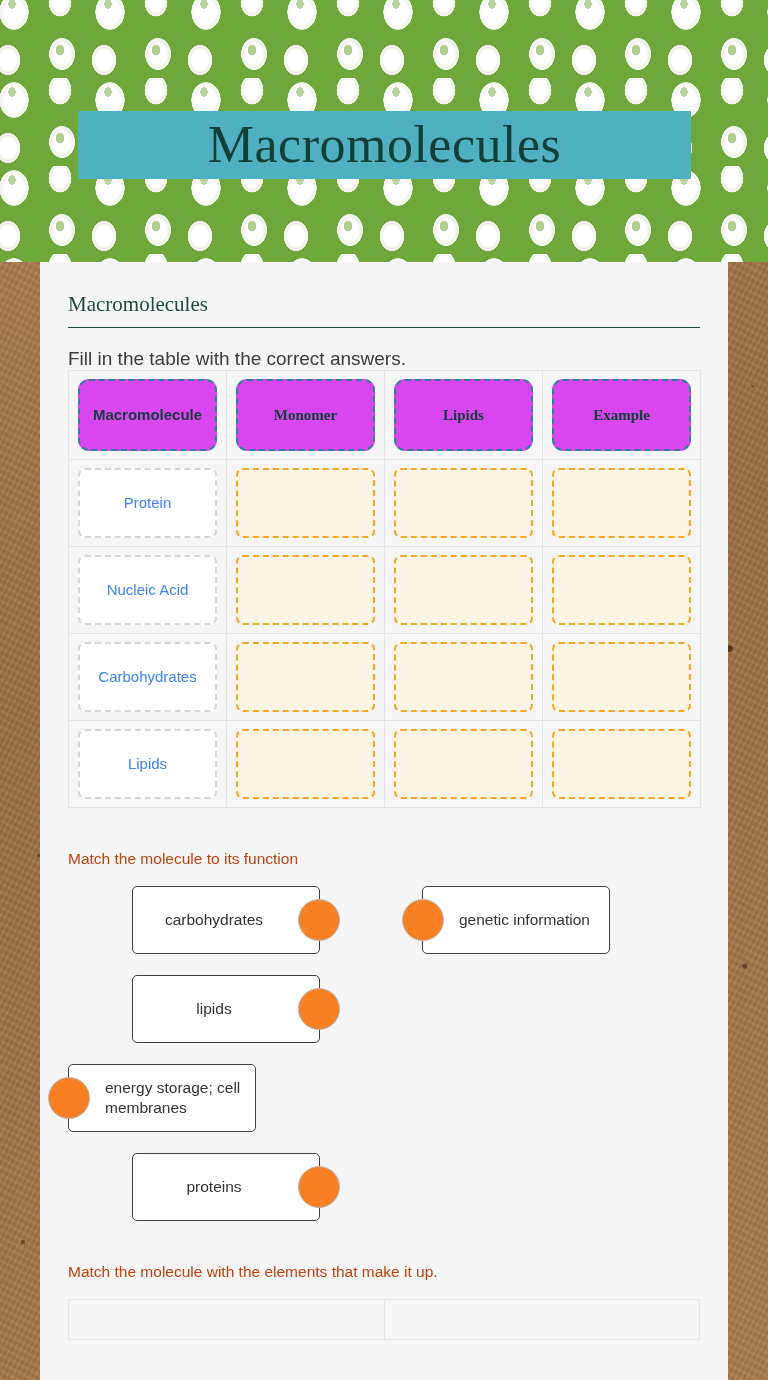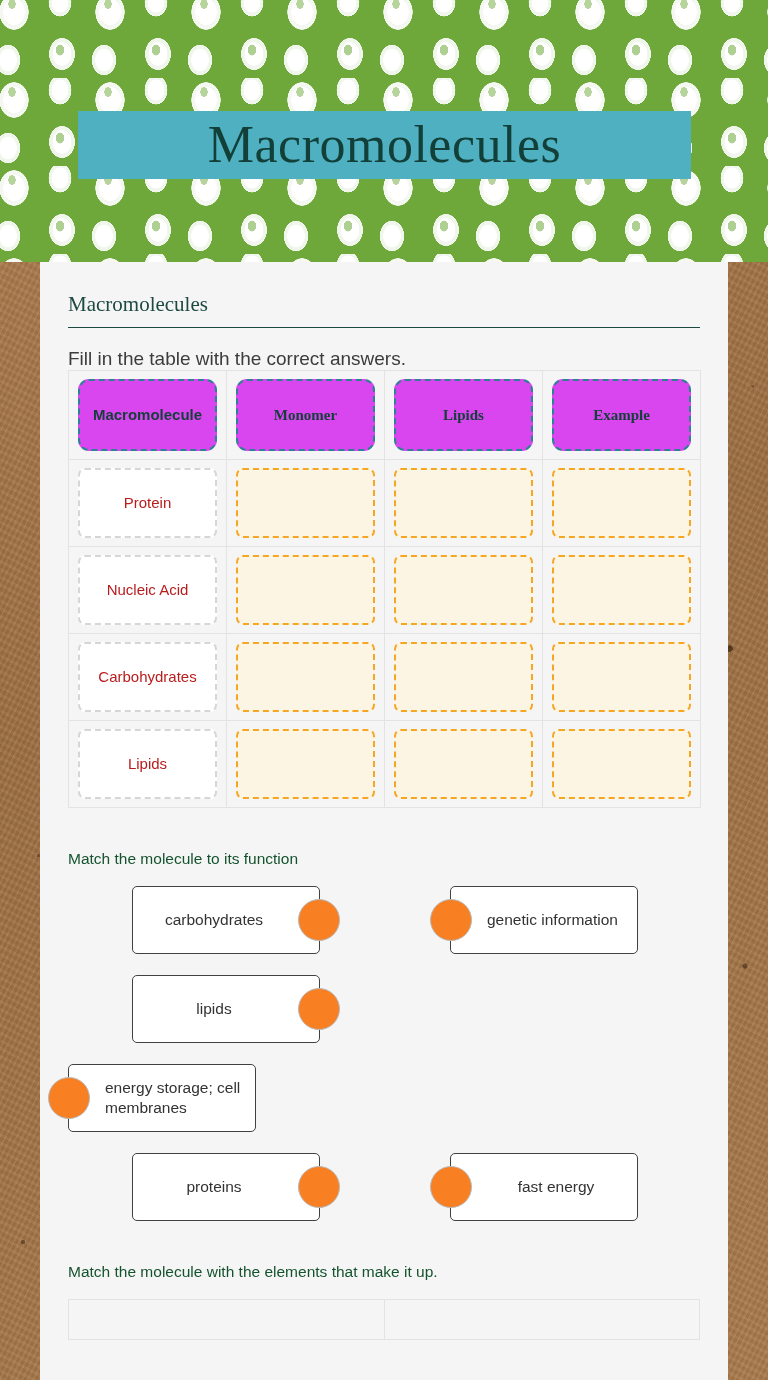--- a/index.html
+++ b/index.html
@@ -144,35 +144,35 @@
   .cell-label {
     background: #ffffff;
     border: 2px dashed #d6d6d6;
     border-radius: 7px;
     min-height: 70px;
     display: flex;
     align-items: center;
     justify-content: center;
     text-align: center;
     font-size: 15px;
-    color: #b91c1c;
+    color: #3b82f6;
     line-height: 1.3;
     padding: 4px 6px;
   }
   .cell-answer {
     background: #fdf5e4;
     border: 2px dashed #f5a623;
     border-radius: 7px;
     min-height: 70px;
   }
 
   
   .match-instruction {
     font-size: 15.5px;
-    color: #14532d;
+    color: #c2410c;
     margin: 42px 0 18px 0;
   }
 
   .match-grid {
     display: flex;
     flex-direction: column;
     gap: 21px;
   }
   .match-row {
     display: flex;
@@ -186,21 +186,21 @@
     background: #ffffff;
     border: 1.3px solid #414141;
     border-radius: 5px;
     display: flex;
     align-items: center;
     font-size: 15.5px;
     color: #333333;
     line-height: 1.3;
   }
   .match-left  { margin-left: 64px; justify-content: center; padding: 8px 36px 8px 12px; text-align: center; }
-  .match-right { margin-right: 62px; justify-content: center; padding: 8px 12px 8px 36px; text-align: center; }
+  .match-right { margin-right: 90px; justify-content: center; padding: 8px 12px 8px 36px; text-align: center; }
   .match-right.multiline { justify-content: flex-start; text-align: left; }
 
   .dot {
     position: absolute;
     width: 42px;
     height: 42px;
     border-radius: 50%;
     background: #f87f22;
     border: 1.6px solid #b9b9b9;
     top: 50%;
@@ -347,24 +347,20 @@
         <span class="dot dot-left"></span>
         <span>energy storage; cell membranes</span>
       </div>
     </div>
 
     <div class="match-row">
       <div class="match-box match-left">
         <span>proteins</span>
         <span class="dot dot-right"></span>
       </div>
-      <div class="match-box match-right">
-        <span class="dot dot-left"></span>
-        <span>fast energy</span>
-      </div>
     </div>
 
   </div>
 
   <div class="match-instruction">Match the molecule with the elements that make it up.</div>
 
   <table id="bottom-table">
     <tbody>
       <tr>
         <td></td>

